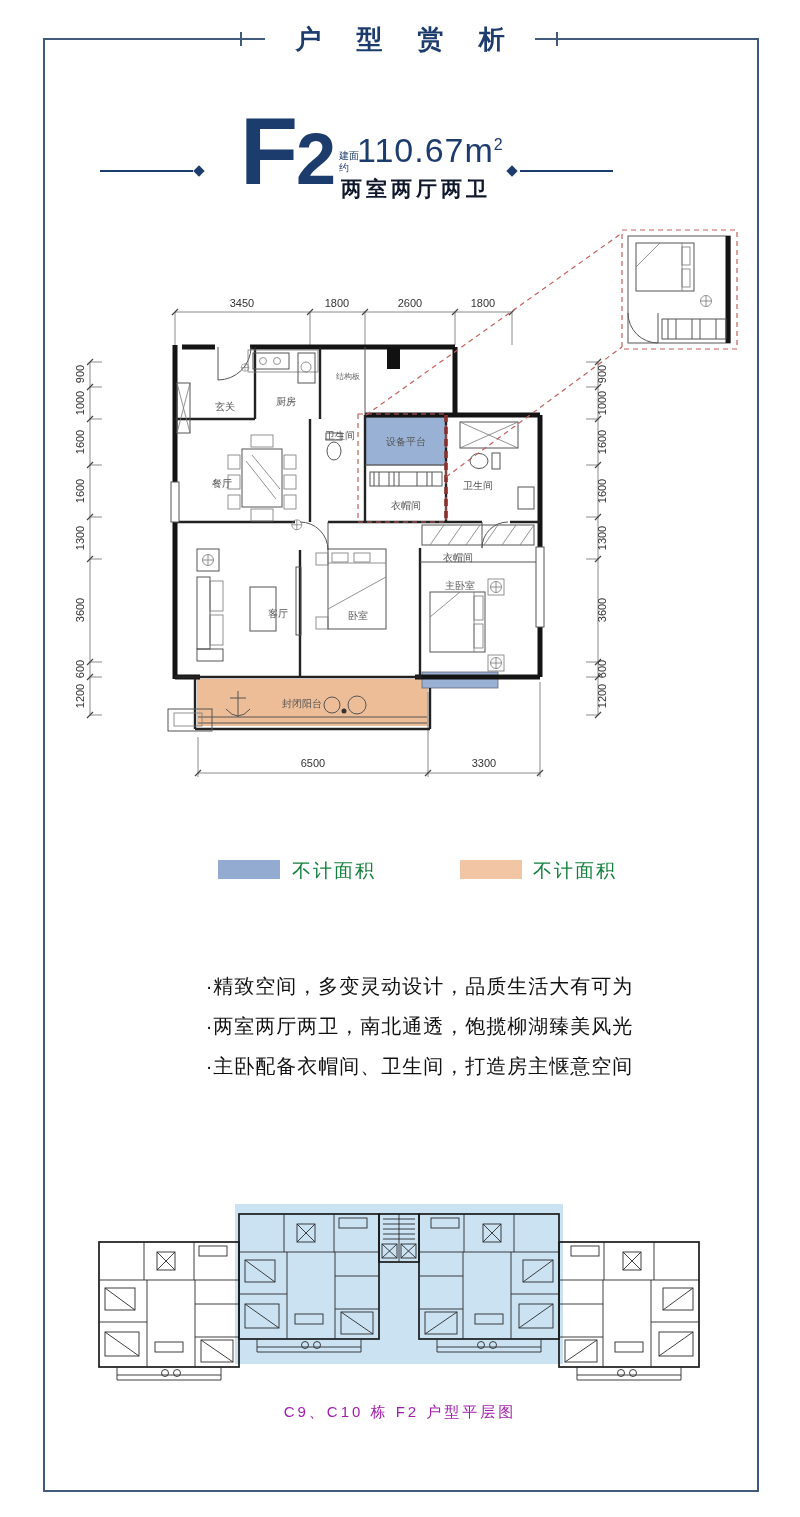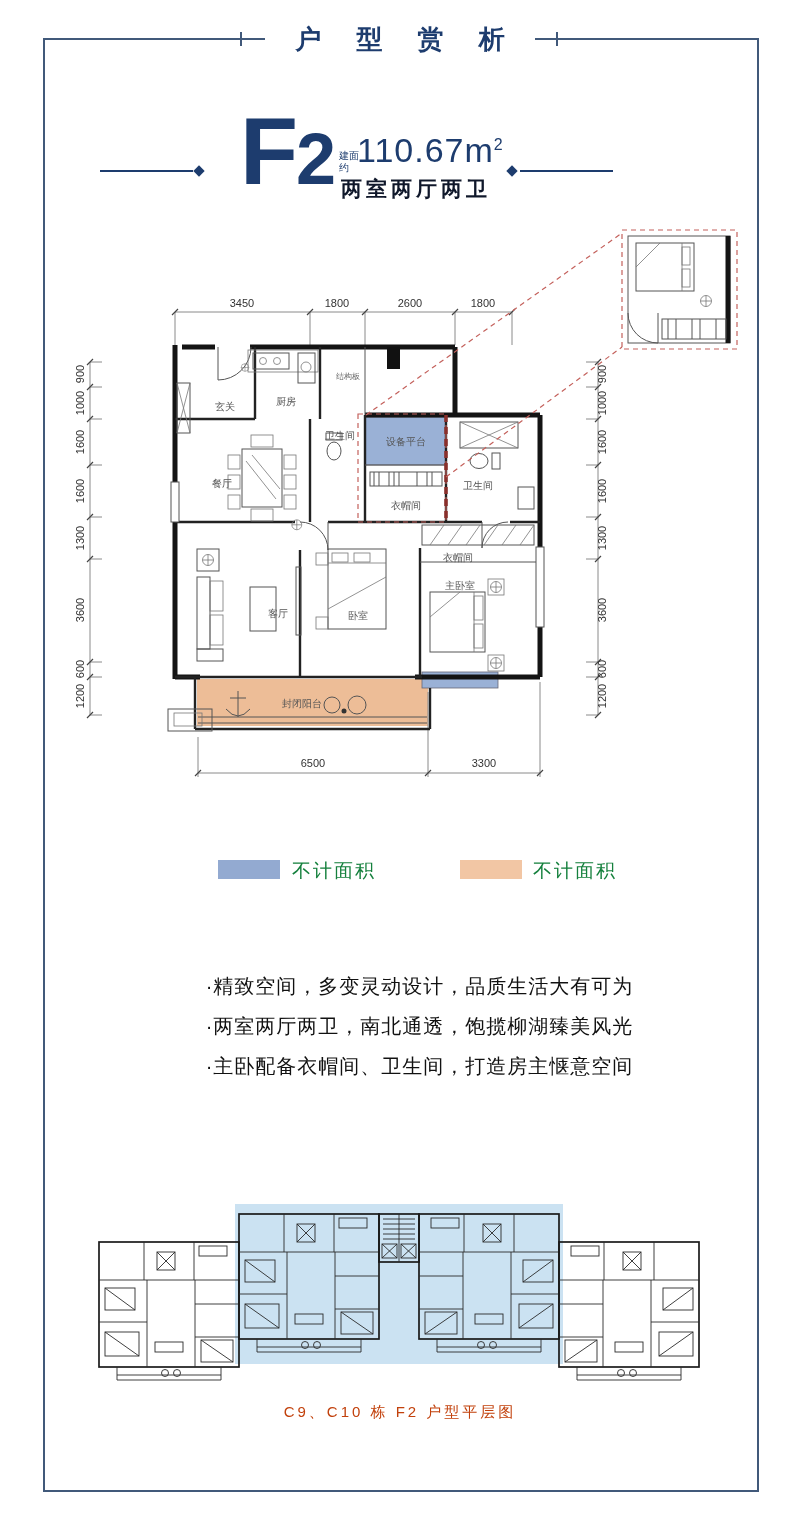--- a/index.html
+++ b/index.html
@@ -37,21 +37,21 @@
   .red2{stroke:#8a2f2b;stroke-width:3.5;fill:none;stroke-dasharray:7 5;}
   
   .sw{position:absolute;width:62px;height:19px;}
   .sw1{left:218px;top:860px;background:#93aad1;}
   .sw2{left:460px;top:860px;background:#f2c6a4;}
   .swl{position:absolute;top:858px;font-size:19px;color:#15803d;letter-spacing:2px;}
   .swl1{left:292px;} .swl2{left:533px;}
   
   .features{position:absolute;left:0;right:0;top:966px;text-align:center;}
   .features div{font-size:20px;color:#111;height:40px;line-height:40px;letter-spacing:1px;margin-left:39px;}
-  .caption{position:absolute;left:0;right:0;top:1403px;text-align:center;font-size:15px;color:#c2410c;letter-spacing:3px;}
+  .caption{position:absolute;left:0;right:0;top:1403px;text-align:center;font-size:15px;color:#a21caf;letter-spacing:3px;}
   .bw{stroke:#1a1a1a;stroke-width:1.7;fill:none;}
   .bt{stroke:#2a2a2a;stroke-width:.9;fill:none;}
 </style>
 </head>
 <body>
 
 <div id="stage">
   <div class="frame"></div>
   <div class="tick" style="left:240px;"></div>
   <div class="tick" style="left:556px;"></div>

